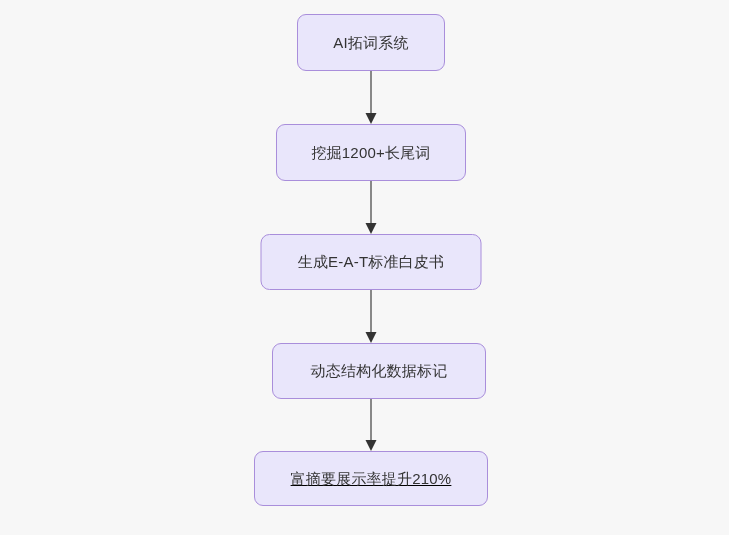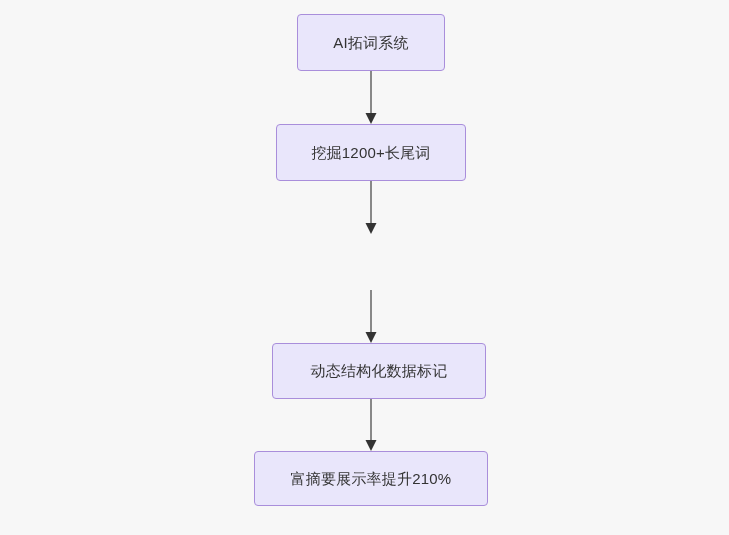--- a/index.html
+++ b/index.html
@@ -17,21 +17,21 @@
   #flow-canvas {
     position: relative;
     width: 729px;
     height: 535px;
   }
   .node {
     position: absolute;
     box-sizing: border-box;
     background: #e9e6fb;
     border: 1.5px solid #a98edb;
-    border-radius: 4px;
+    border-radius: 9px;
     display: flex;
     align-items: center;
     justify-content: center;
     transform: translateX(-50%);
   }
   .node-label {
     color: #333333;
     font-size: 15px;
     line-height: 1.2;
     letter-spacing: 0.2px;
@@ -75,19 +75,22 @@
         <line x1="7" y1="0" x2="7" y2="43" stroke="#888888" stroke-width="2"></line>
         <polygon points="1.5,41 12.5,41 7,52" fill="#333333"></polygon>
       </svg>
     </div>
     <div class="node" style="left: 371px; top: 14px; width: 148px; height: 57px;">
       <span class="node-label">AI拓词系统</span>
     </div>
     <div class="node" style="left: 371px; top: 124px; width: 190px; height: 57px;">
       <span class="node-label">挖掘1200+长尾词</span>
     </div>
+    <div class="node" style="left: 371px; top: 234px; width: 221px; height: 56px;">
+      <span class="node-label">生成E-A-T标准白皮书</span>
+    </div>
     <div class="node" style="left: 371px; top: 343px; width: 214px; height: 56px; margin-left: 8px;">
       <span class="node-label">动态结构化数据标记</span>
     </div>
-    <div class="node" style="left: 371px; top: 451px; width: 234px; height: 55px;">
+    <div class="node" style="left: 371px; top: 451px; width: 234px; height: 55px; text-decoration: underline;">
       <span class="node-label">富摘要展示率提升210%</span>
     </div>
   </div>
 
 </body></html>

